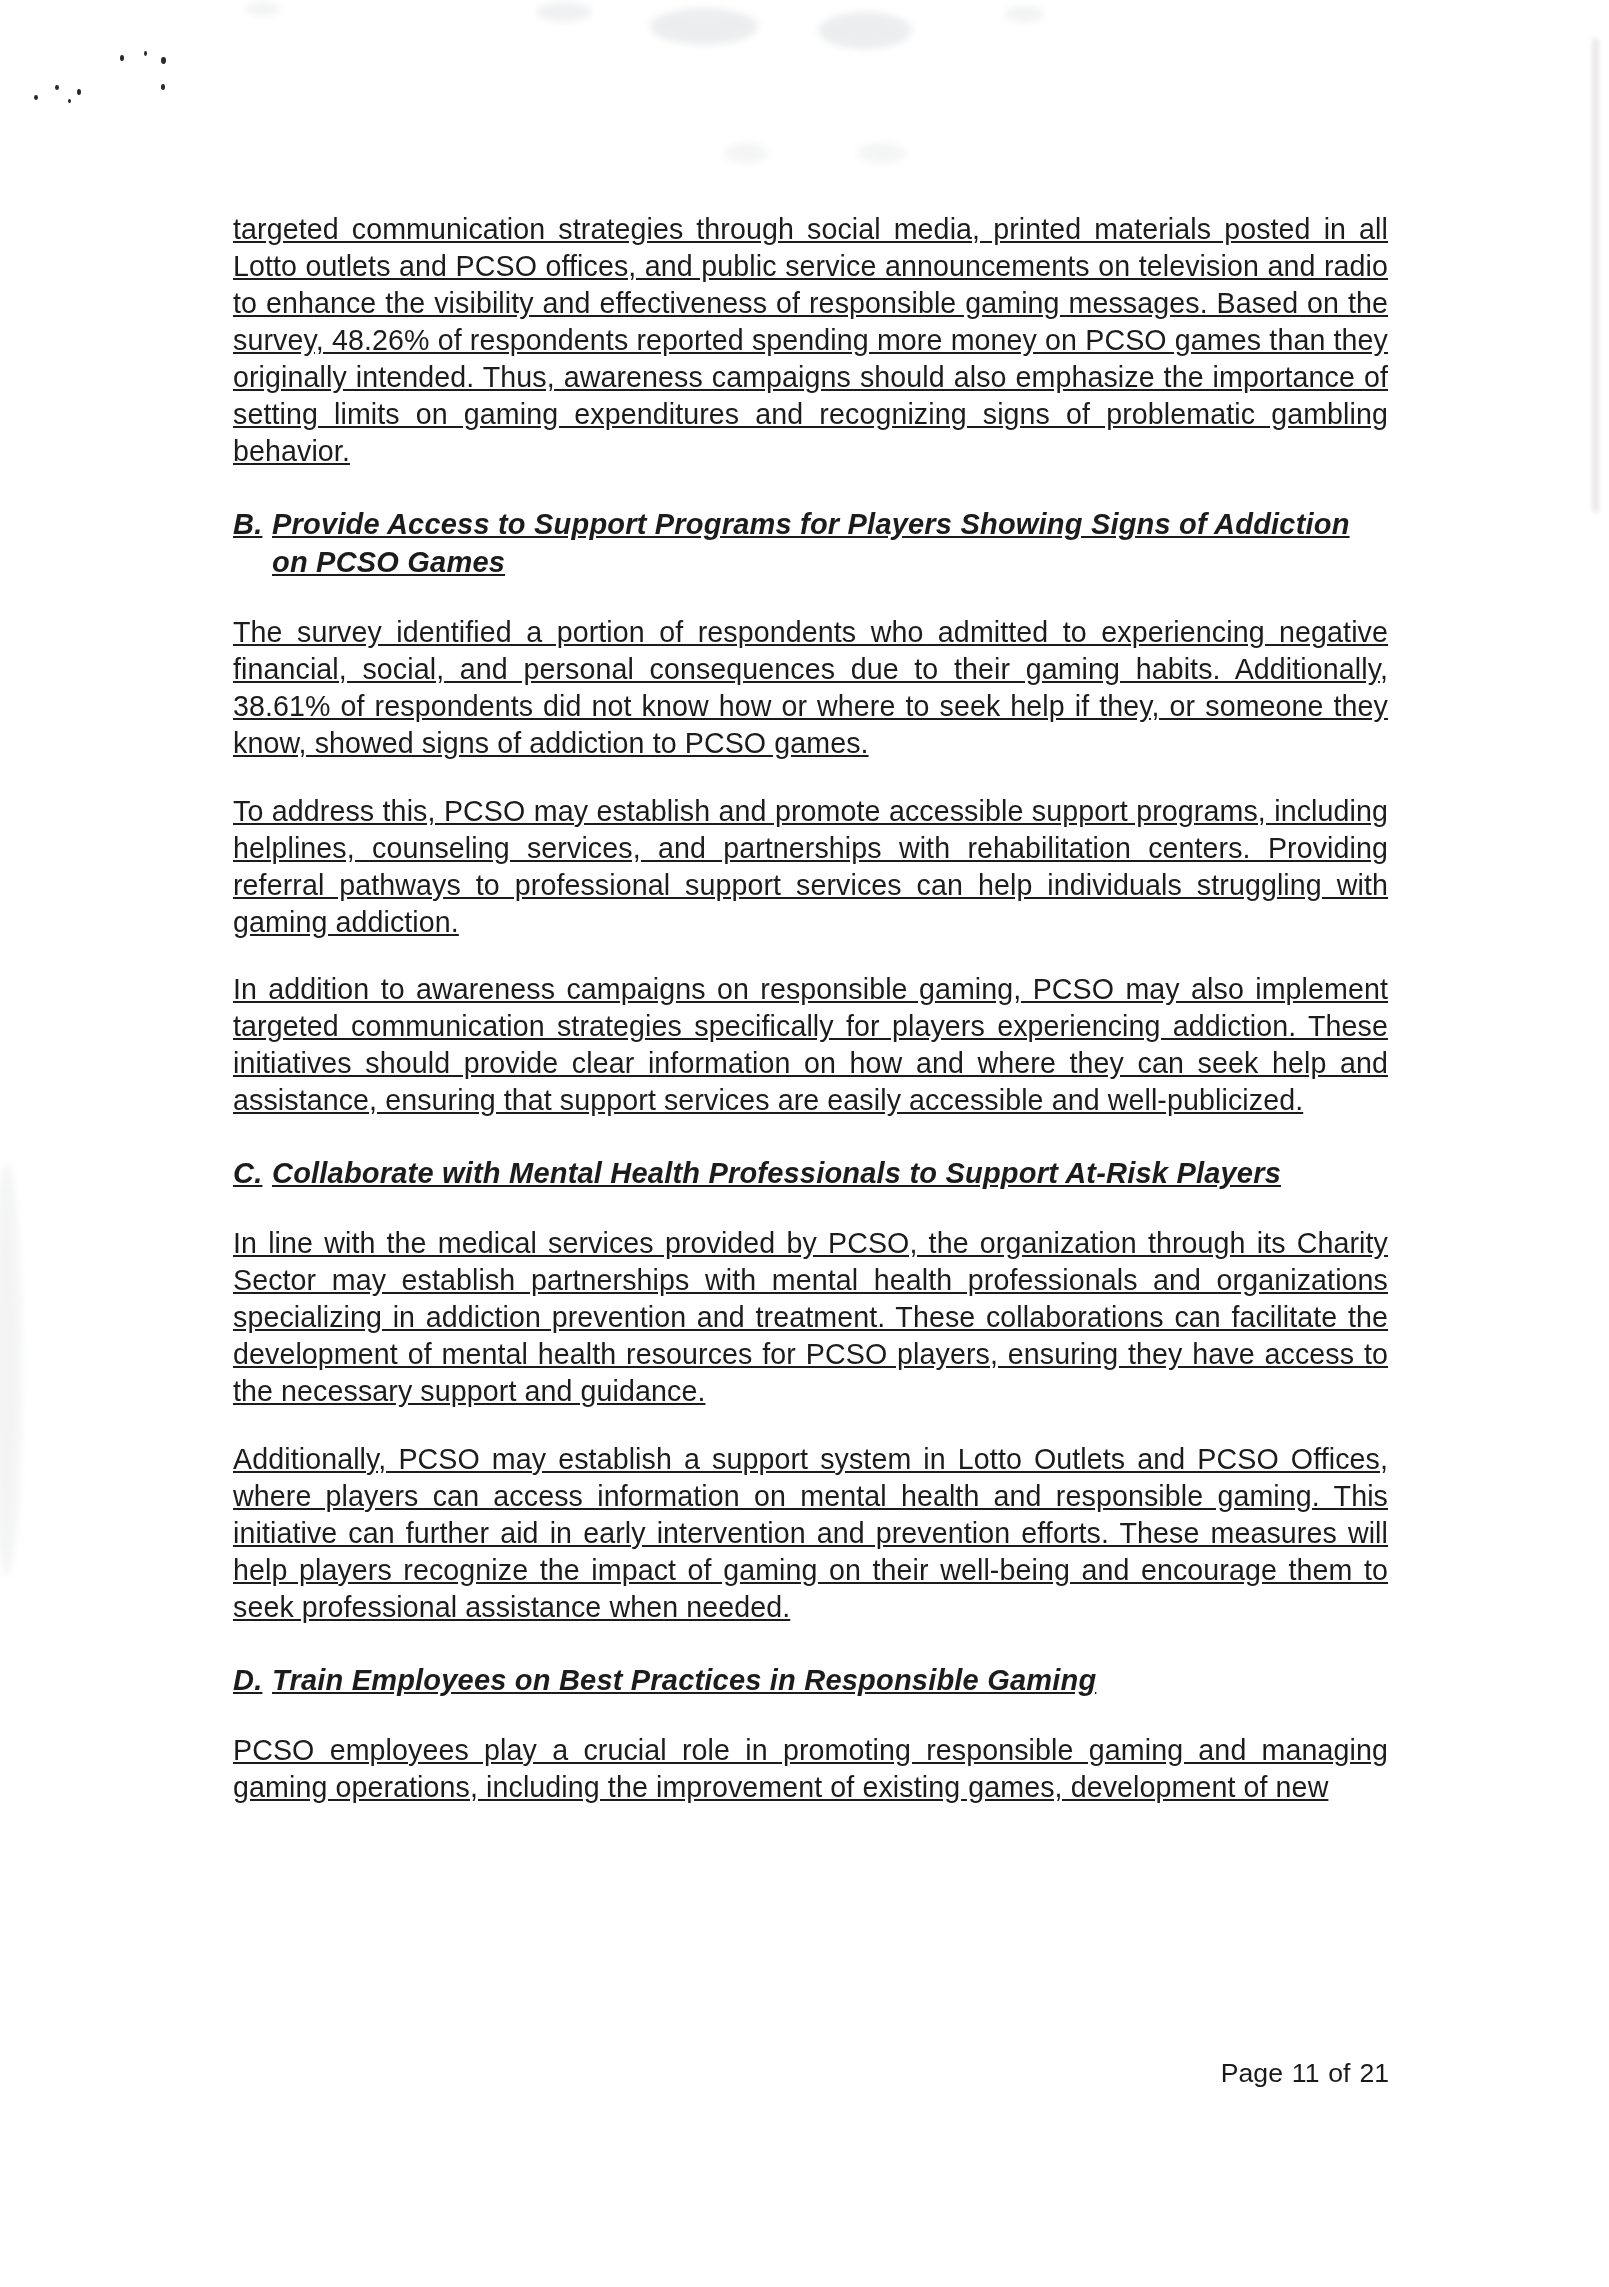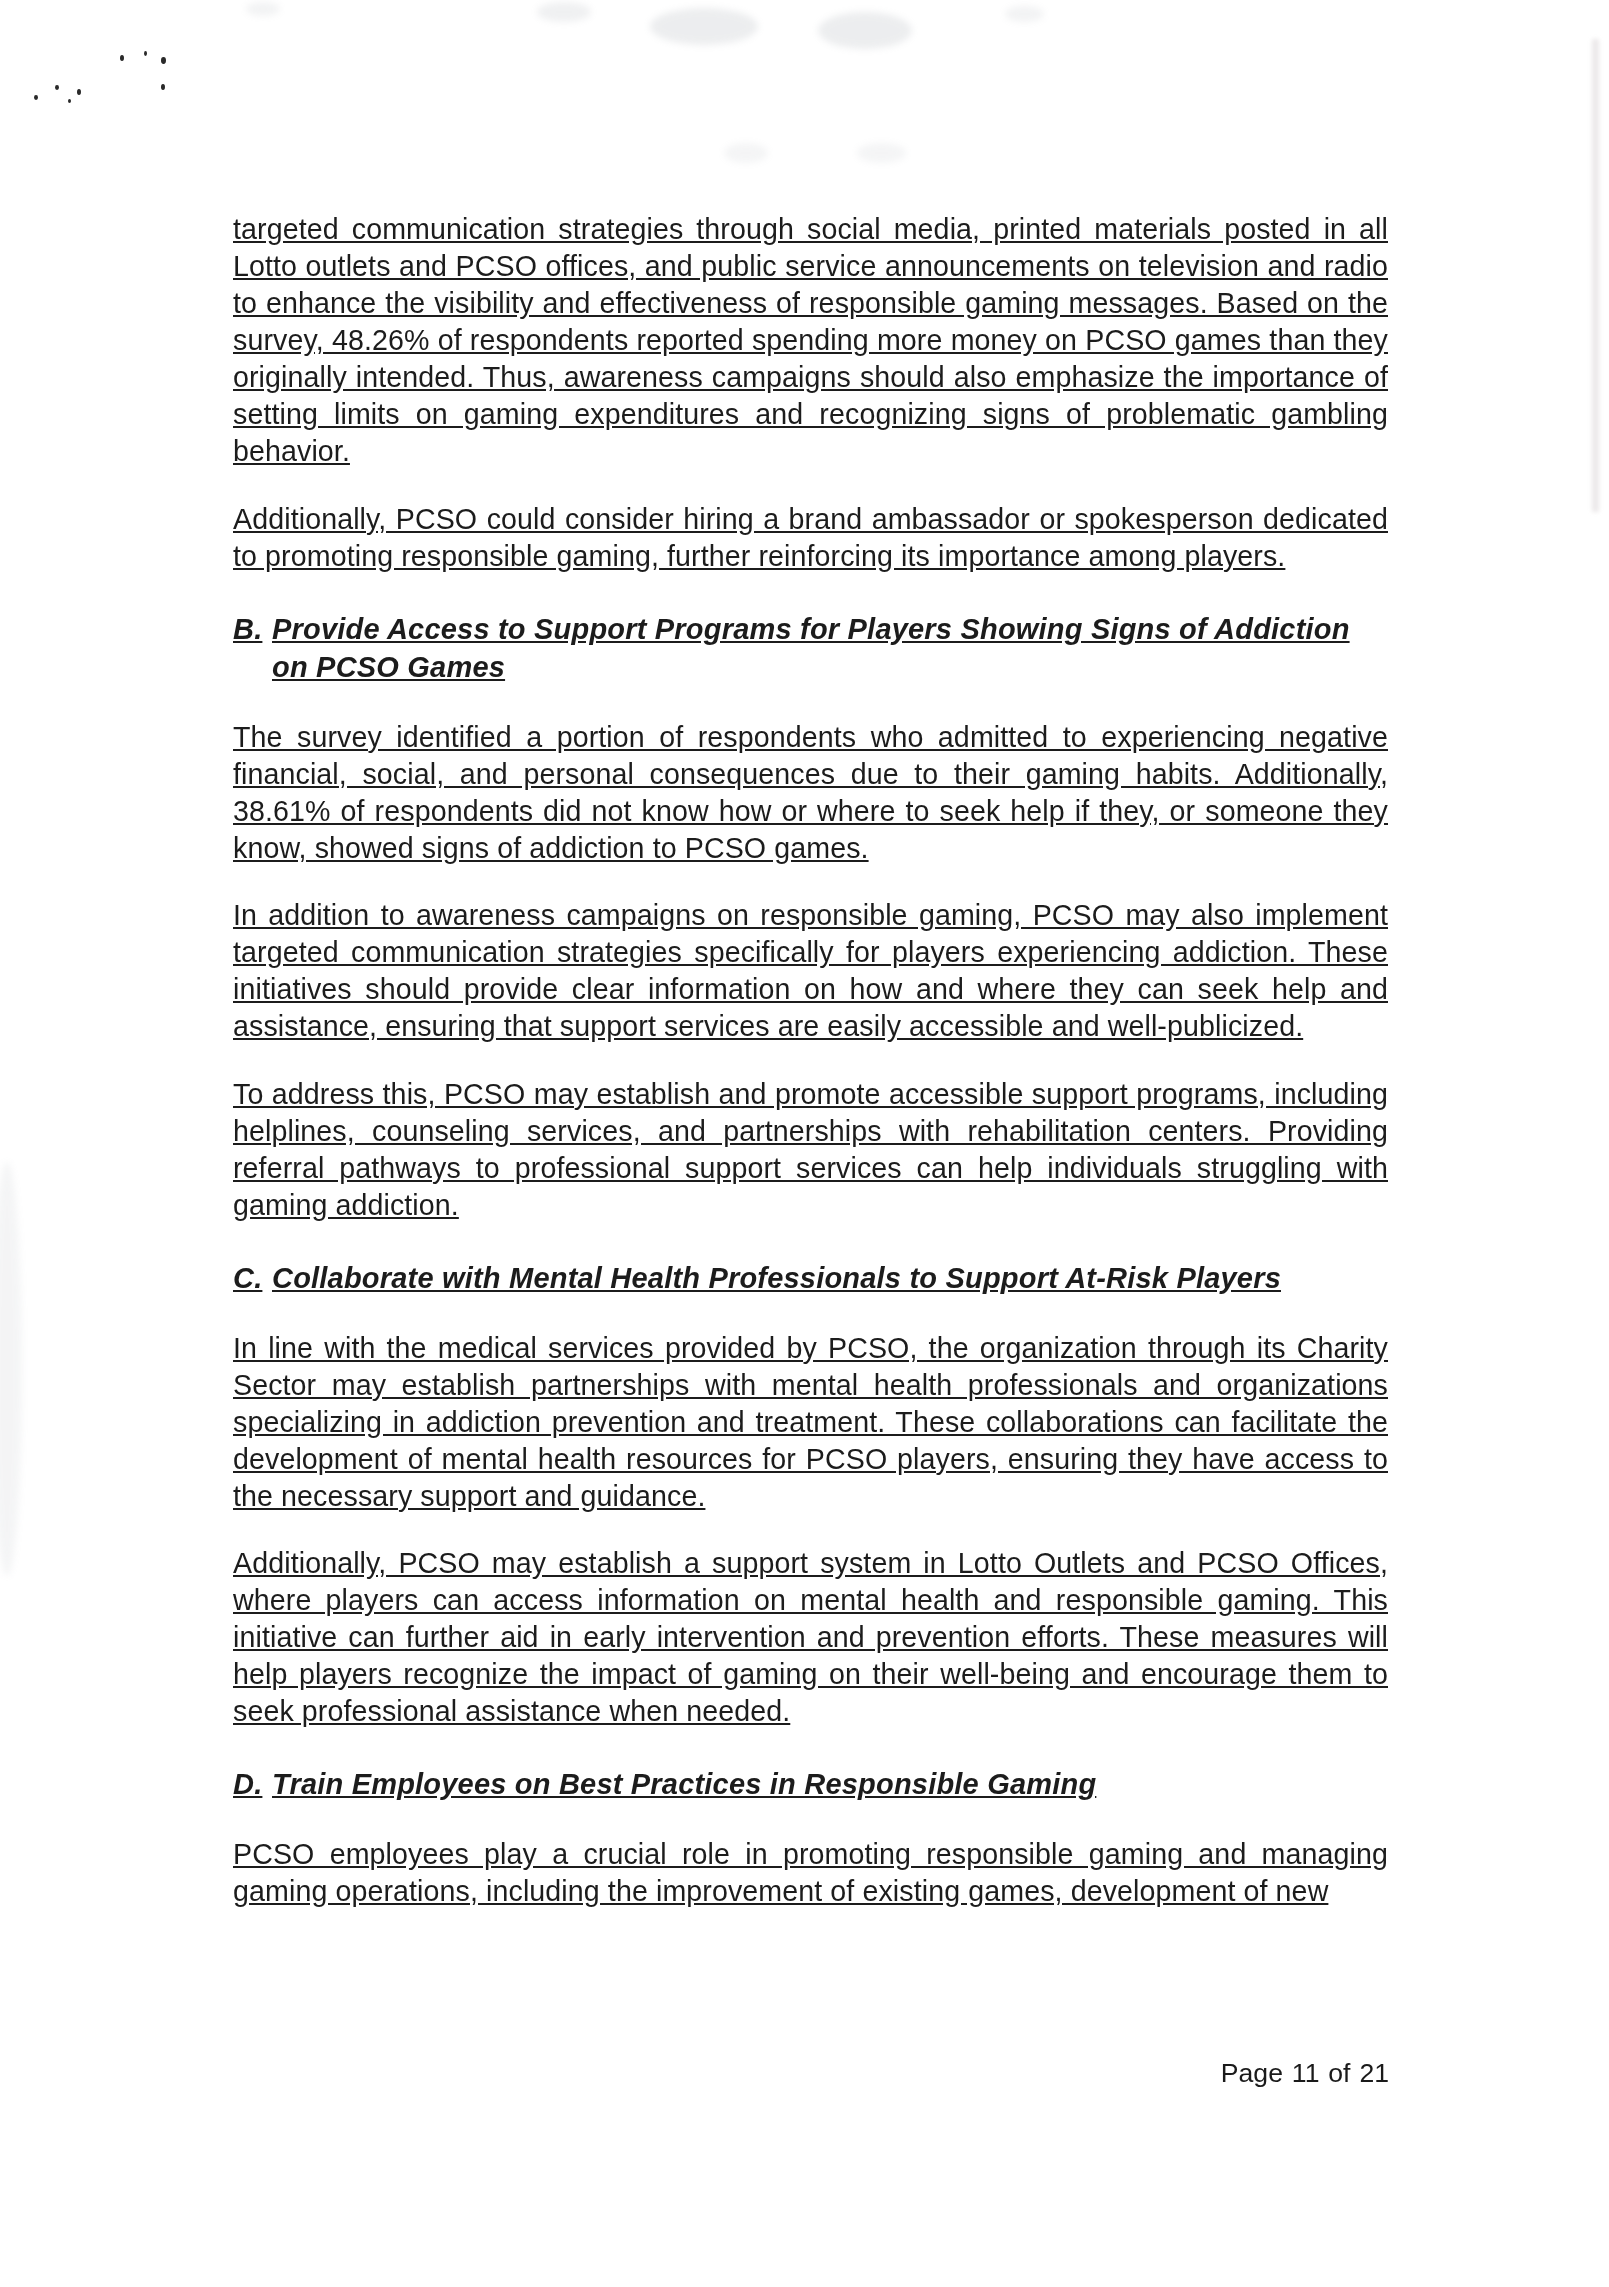--- a/index.html
+++ b/index.html
@@ -98,32 +98,31 @@
   <div class="smudge" style="left:1005px; top:5.9px; width:39px; height:15.8px; opacity:0.12;"></div>
   <div class="smudge" style="left:724px; top:143px; width:44px; height:19.7px; opacity:0.10;"></div>
   <div class="smudge" style="left:857px; top:143px; width:49px; height:19.7px; opacity:0.10;"></div>
   <div class="smudge" style="left:-7.9px; top:1162px; width:29.6px; height:414px; opacity:0.10;"></div>
   <div class="edge-band" style="left:1592px; top:39px; width:6.9px; height:473px;"></div>
 
   <div class="content">
 
     <p class="para">targeted communication strategies through social media, printed materials posted in all Lotto outlets and PCSO offices, and public service announcements on television and radio to enhance the visibility and effectiveness of responsible gaming messages. Based on the survey, 48.26% of respondents reported spending more money on PCSO games than they originally intended. Thus, awareness campaigns should also emphasize the importance of setting limits on gaming expenditures and recognizing signs of problematic gambling behavior.</p>
 
-    <p class="para">Additionally, PCSO could consider hiring a brand ambassador or spokesperson dedicated to promoting responsible gaming, further reinforcing its importance among players.</p>
 
     <div class="heading">
       <span class="heading-label">B.</span>
       <span class="heading-text">Provide Access to Support Programs for Players Showing Signs of Addiction on PCSO Games</span>
     </div>
 
     <p class="para">The survey identified a portion of respondents who admitted to experiencing negative financial, social, and personal consequences due to their gaming habits. Additionally, 38.61% of respondents did not know how or where to seek help if they, or someone they know, showed signs of addiction to PCSO games.</p>
 
+    <p class="para">To address this, PCSO may establish and promote accessible support programs, including helplines, counseling services, and partnerships with rehabilitation centers. Providing referral pathways to professional support services can help individuals struggling with gaming addiction.</p>
+
     <p class="para">In addition to awareness campaigns on responsible gaming, PCSO may also implement targeted communication strategies specifically for players experiencing addiction. These initiatives should provide clear information on how and where they can seek help and assistance, ensuring that support services are easily accessible and well-publicized.</p>
-
-    <p class="para">To address this, PCSO may establish and promote accessible support programs, including helplines, counseling services, and partnerships with rehabilitation centers. Providing referral pathways to professional support services can help individuals struggling with gaming addiction.</p>
 
     <div class="heading">
       <span class="heading-label">C.</span>
       <span class="heading-text">Collaborate with Mental Health Professionals to Support At-Risk Players</span>
     </div>
 
     <p class="para">In line with the medical services provided by PCSO, the organization through its Charity Sector may establish partnerships with mental health professionals and organizations specializing in addiction prevention and treatment. These collaborations can facilitate the development of mental health resources for PCSO players, ensuring they have access to the necessary support and guidance.</p>
 
     <p class="para">Additionally, PCSO may establish a support system in Lotto Outlets and PCSO Offices, where players can access information on mental health and responsible gaming. This initiative can further aid in early intervention and prevention efforts. These measures will help players recognize the impact of gaming on their well-being and encourage them to seek professional assistance when needed.</p>
 

